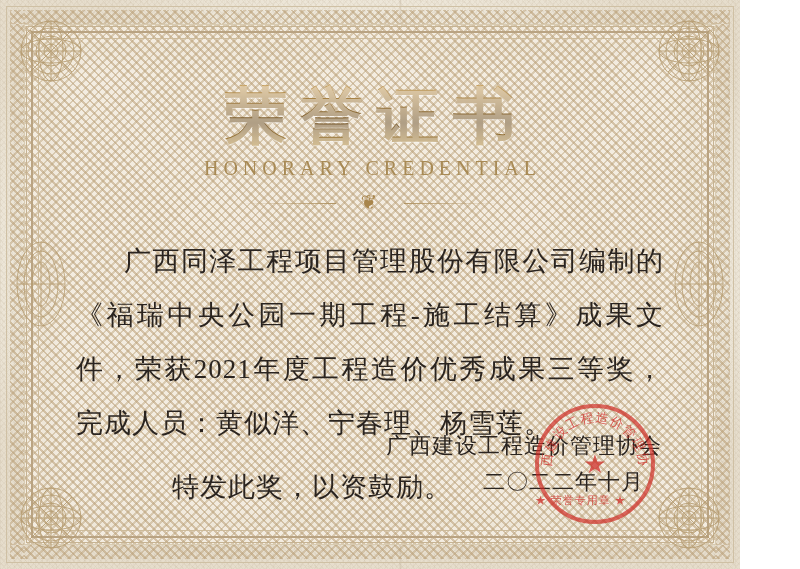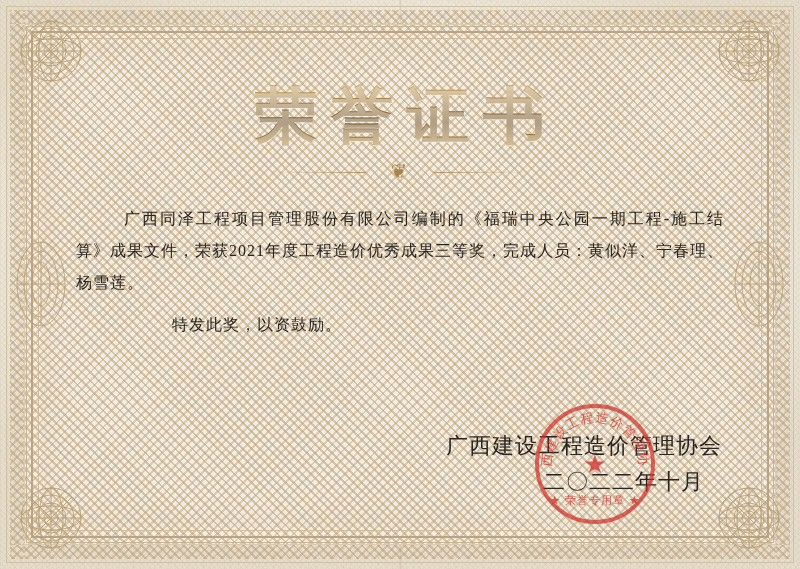--- a/index.html
+++ b/index.html
@@ -9,21 +9,21 @@
   }
   body {
     width: 800px;
     height: 569px;
     overflow: hidden;
     font-family: "Liberation Serif", serif;
   }
 
   #certificate {
     position: relative;
-    width: 800px;
+    width: 740px;
     height: 569px;
     background:
       radial-gradient(ellipse 60% 55% at 50% 45%, #fdfcf8 0%, #f7f4ec 45%, #efe9dc 75%, #e6ddcc 100%);
     overflow: hidden;
   }
 
   
   .texture-a {
     position: absolute;
     inset: 0;
@@ -171,21 +171,21 @@
     top: 0;
     transform: translateX(-50%);
     color: #a8854b;
     font-size: 20px;
     letter-spacing: 2px;
   }
 
   .body-text {
     margin: 18px 16px 0 16px;
     font-family: "Liberation Serif", serif;
-    font-size: 16px;
+    font-size: 27px;
     line-height: 2.0;
     color: #2a2420;
     text-align: justify;
     text-indent: 48px;
     letter-spacing: 1px;
   }
   .body-text.second {
     margin-top: 10px;
     padding-left: 48px;
   }
@@ -242,21 +242,20 @@
     fill: #cf2b25;
     font-family: "Liberation Serif", serif;
     font-size: 13px;
     letter-spacing: 1px;
     opacity: 0.92;
   }
   .seal .bottom-text {
     position: absolute;
     left: 0; right: 0;
     bottom: 16px;
-    text-align: center;
     color: #cf2b25;
     font-size: 11px;
     letter-spacing: 1px;
     opacity: 0.9;
   }
 </style>
 </head>
 <body>
 
 <div id="certificate">
@@ -332,20 +331,21 @@
       <ellipse cx="29" cy="48" rx="17" ry="33"></ellipse>
       <ellipse cx="29" cy="48" rx="9" ry="22"></ellipse>
       <path d="M5 48h48M29 6v84"></path>
     </g>
   </svg>
 
   <div class="content">
 
     <div class="title">荣誉证书</div>
 
+    <div class="subtitle">HONORARY CREDENTIAL</div>
 
     <div class="divider">
       <span class="line"></span>
       <span class="knot">❦</span>
       <span class="line right"></span>
     </div>
 
     <p class="body-text">广西同泽工程项目管理股份有限公司编制的《福瑞中央公园一期工程-施工结算》成果文件，荣获2021年度工程造价优秀成果三等奖，完成人员：黄似洋、宁春理、杨雪莲。</p>
     <p class="body-text second">特发此奖，以资鼓励。</p>
 

